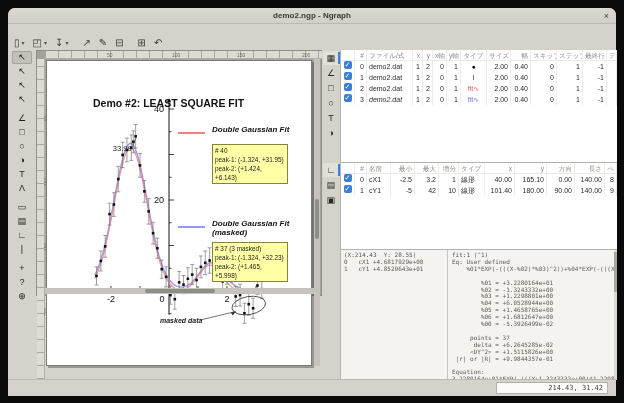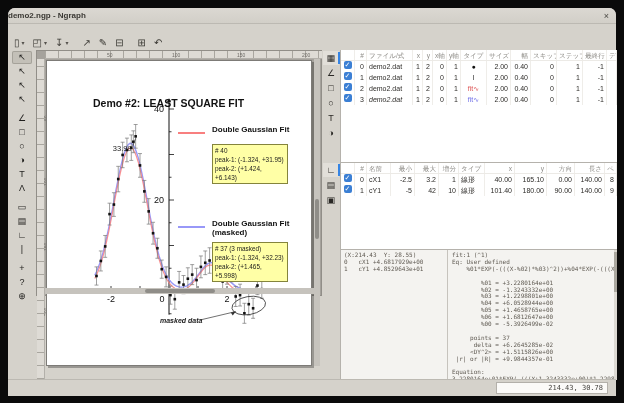--- a/index.html
+++ b/index.html
@@ -5,21 +5,21 @@
   * { box-sizing: border-box; margin: 0; padding: 0; }
   html,body { width: 624px; height: 403px; overflow: hidden; background: #0a0a0a;
               font-family: "Liberation Sans", sans-serif; }
   #stage { position: relative; width: 624px; height: 403px; background: #0a0a0a; }
   #win { position: absolute; left: 8px; top: 8px; width: 608px; height: 388px;
          background: #d5d2cb; border-radius: 7px 7px 0 0; }
   
   .titlebar { position: absolute; left:0; top:0; width:100%; height:16px;
               background: linear-gradient(#dbd8d2,#d2cfc8); border-bottom:1px solid #bcb9b2;
               border-radius:7px 7px 0 0; }
-  .titlebar .title { position:absolute; left:0; right:0; top:3px; 
+  .titlebar .title { position:absolute; left:0; right:0; top:3px; text-align:center;
                      font-size:8px; color:#3a3833; font-weight:bold; }
   .titlebar .close { position:absolute; right:7px; top:3px; font-size:9px; color:#4a4843; line-height:10px; cursor:default; }
   
   .menubar { position:absolute; left:0; top:16px; width:100%; height:11px; display:flex; align-items:center; }
   .menubar .mitem { font-size:7.5px; color:#2d2b28; padding:0 5px; height:11px; line-height:11px; }
   
   .toolbar { position:absolute; left:2px; top:27px; width:604px; height:15px; display:flex; align-items:center; }
   .tbtn { display:flex; align-items:center; height:13px; padding:0 3px; margin:0 1px; color:#3a3833; }
   .tbtn .g { font-size:10px; line-height:13px; }
   .tbtn .caret { font-size:6px; margin-left:2px; color:#55524d; }
@@ -41,21 +41,21 @@
   .ruler-h .rnum, .ruler-v .rnum { position:absolute; font-size:5px; color:#6e6b66; top:0.5px; }
   .ruler-v { position:absolute; left:0; top:8px; width:8px; height:320px; background:#dedbd5;
              background-image: repeating-linear-gradient(0deg,#a9a69f 0 1px,transparent 1px 13px);
              border-right:1px solid #b3b0aa; }
   .ruler-v .rnum { transform: rotate(-90deg); transform-origin:left top; left:6px; }
   .page { position:absolute; left:9px; top:9px; width:266px; height:306px; background:#ffffff;
           border:1px solid #7d7b77; box-shadow: 2px 2px 0 rgba(0,0,0,0.28); }
   .page .gtitle { position:absolute; left:46px; top:36px; font-size:10.5px; font-weight:bold; color:#111; }
   .page svg { position:absolute; left:0; top:0; }
   .legend-line { position:absolute; height:2px; }
-  .legend-label { position:absolute; font-size:8px; font-weight:bold; color:#111;
+  .legend-label { position:absolute; font-size:8px; font-weight:bold; font-style:italic; color:#111;
                   white-space:pre-line; line-height:9px; }
   .ybox { position:absolute; width:76px; background:#ffffa6; border:1px solid #84843c;
           font-size:6.4px; line-height:9px; color:#1c1c1c; padding:1px 2px; }
   .masked-label { position:absolute; font-size:7px; font-style:italic; font-weight:bold; color:#222; }
   .vscroll { position:absolute; right:1px; top:8px; width:6px; height:307px; background:#c6c3bd; }
   .vscroll .thumb { position:absolute; left:1px; width:4px; border-radius:2px; background:#8f8d88; }
   .hscroll { position:absolute; left:8px; bottom:1px; height:6px; width:270px; background:#c6c3bd; }
   .hscroll .thumb { position:absolute; top:1px; height:4px; border-radius:2px; background:#8f8d88; }
   
   .tabstrip { position:absolute; left:314px; top:0; width:18px; height:329px; background:#d5d2cb; }
@@ -582,17 +582,17 @@
             <div class="fitscroll">
               <div class="thumb"></div>
             </div>
           </div>
         </div>
       </div>
 
     </div>
 
     <div class="statusbar">
-      <div class="coordbox">214.43, 30.78</div>
+      <div class="coordbox">214.43, 31.42</div>
     </div>
 
   </div>
 </div>
 
 </body></html>

